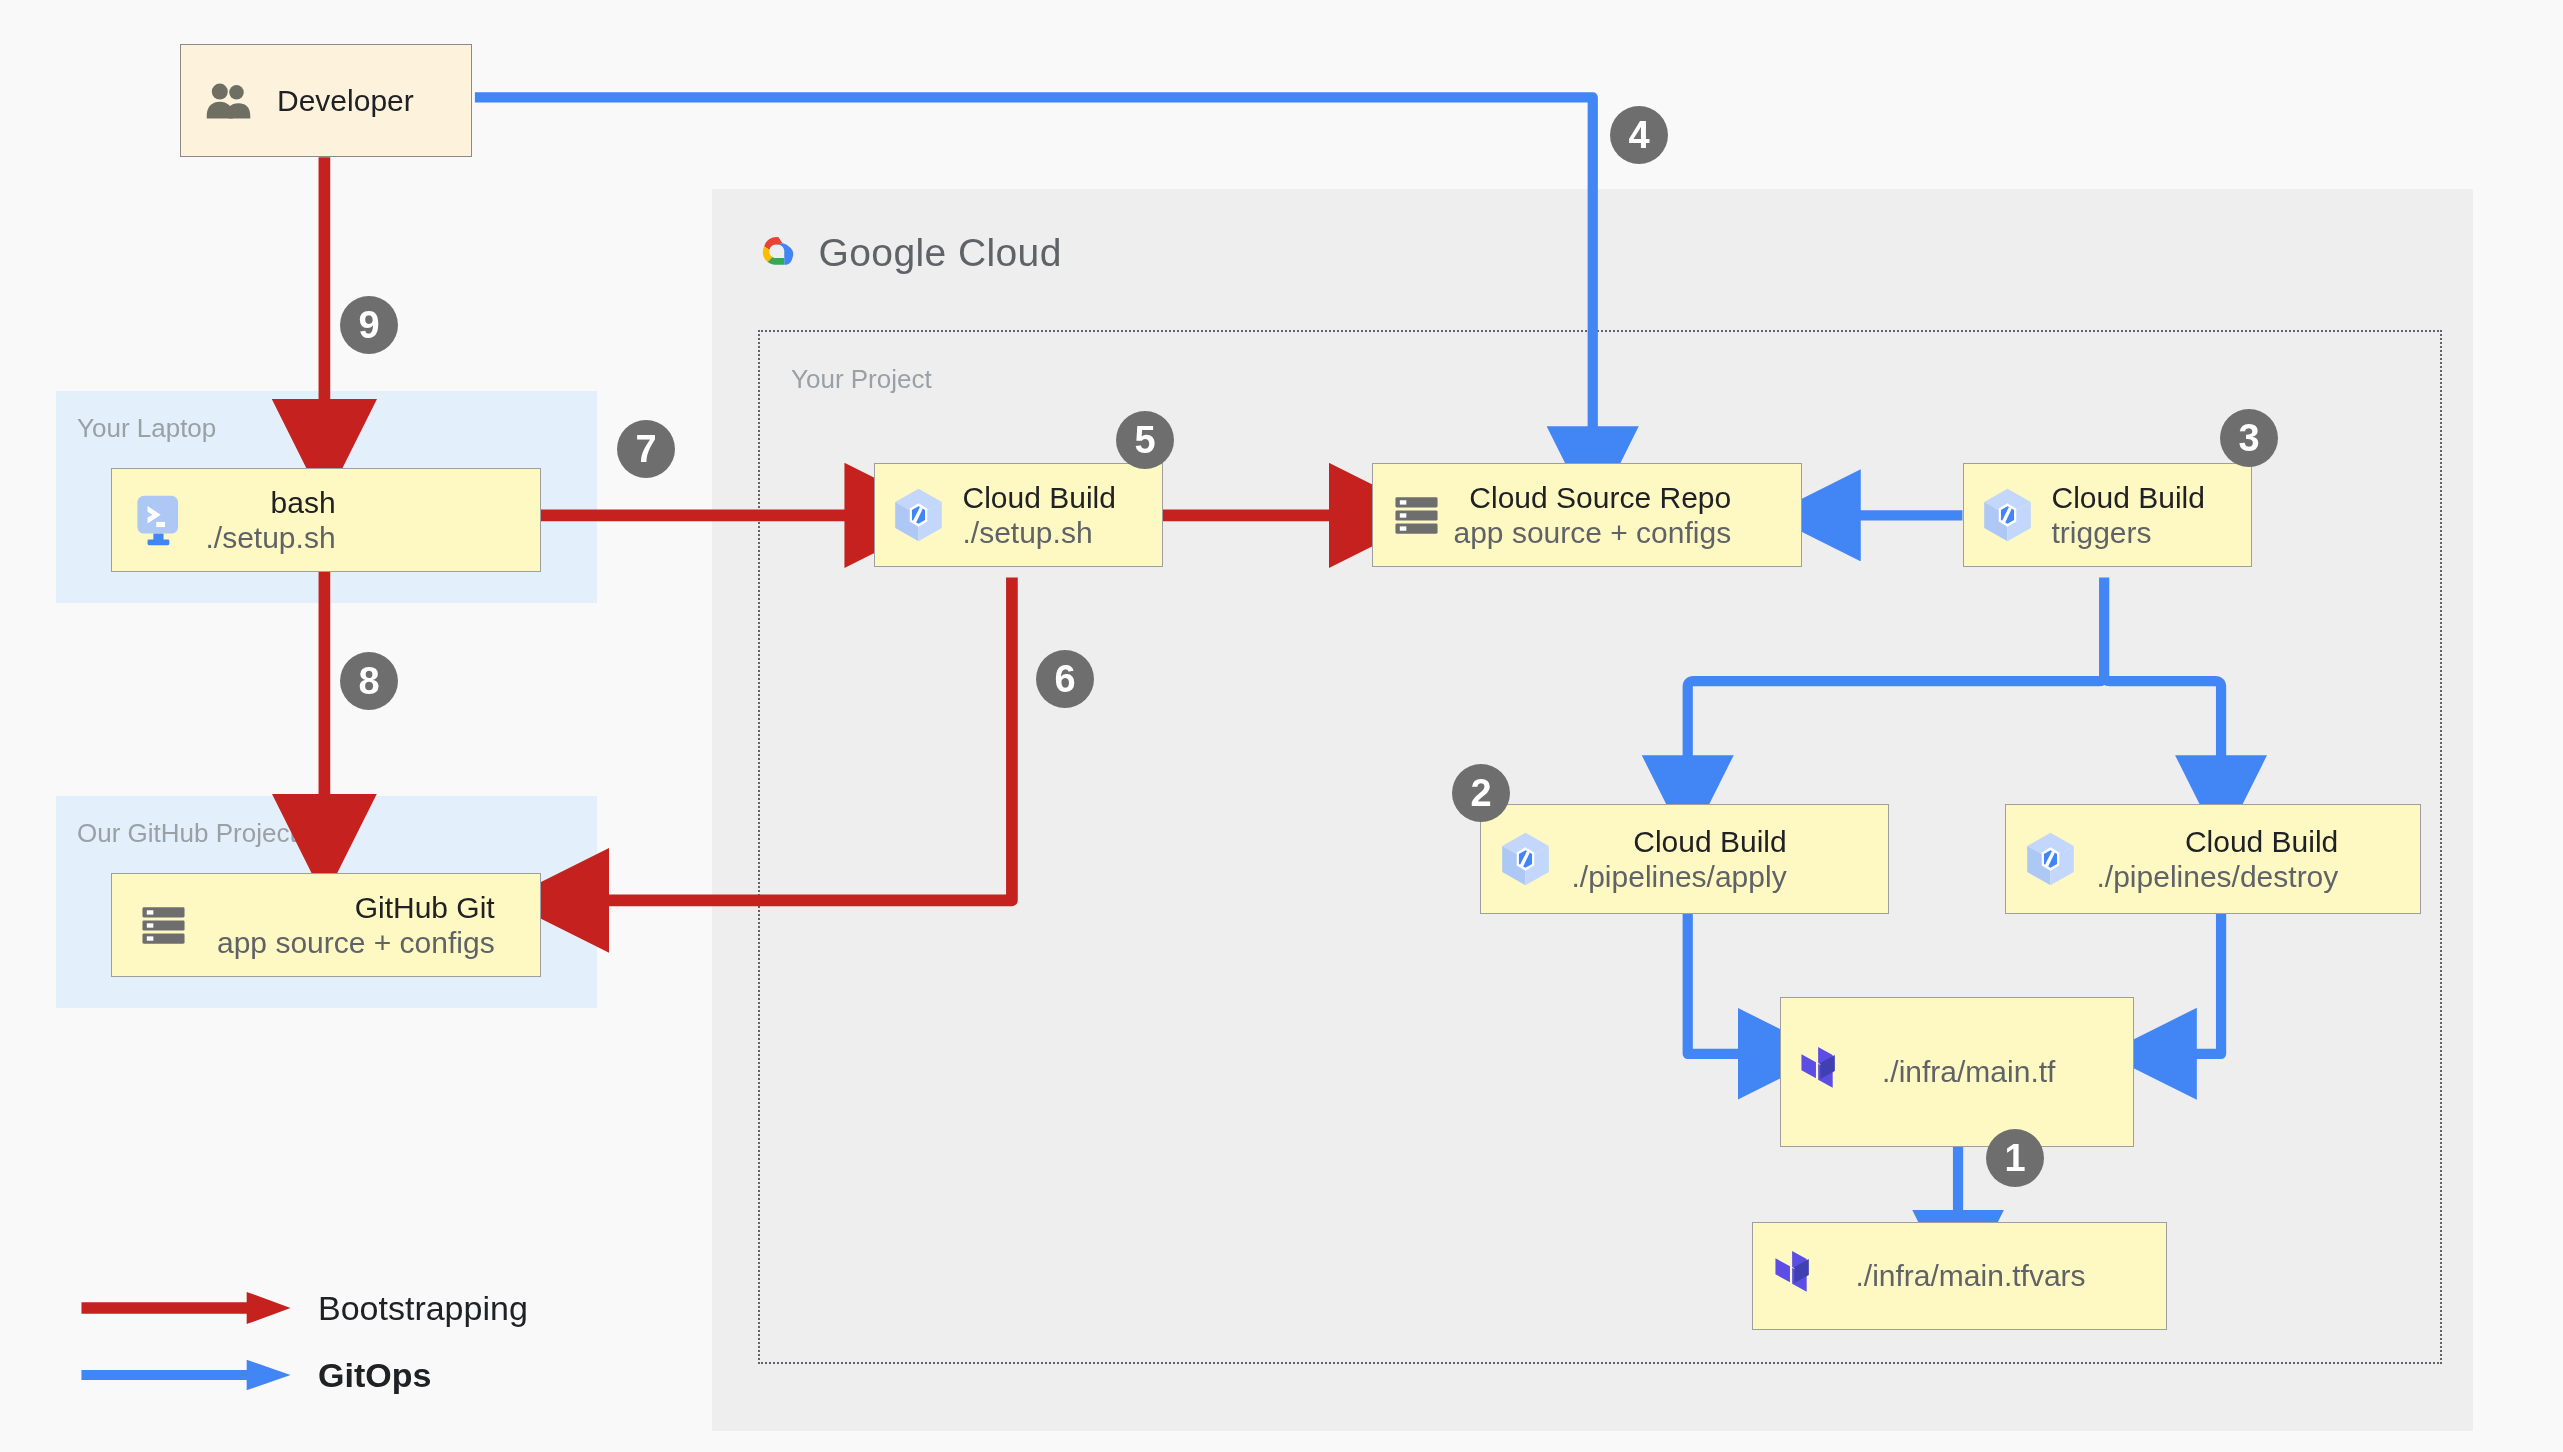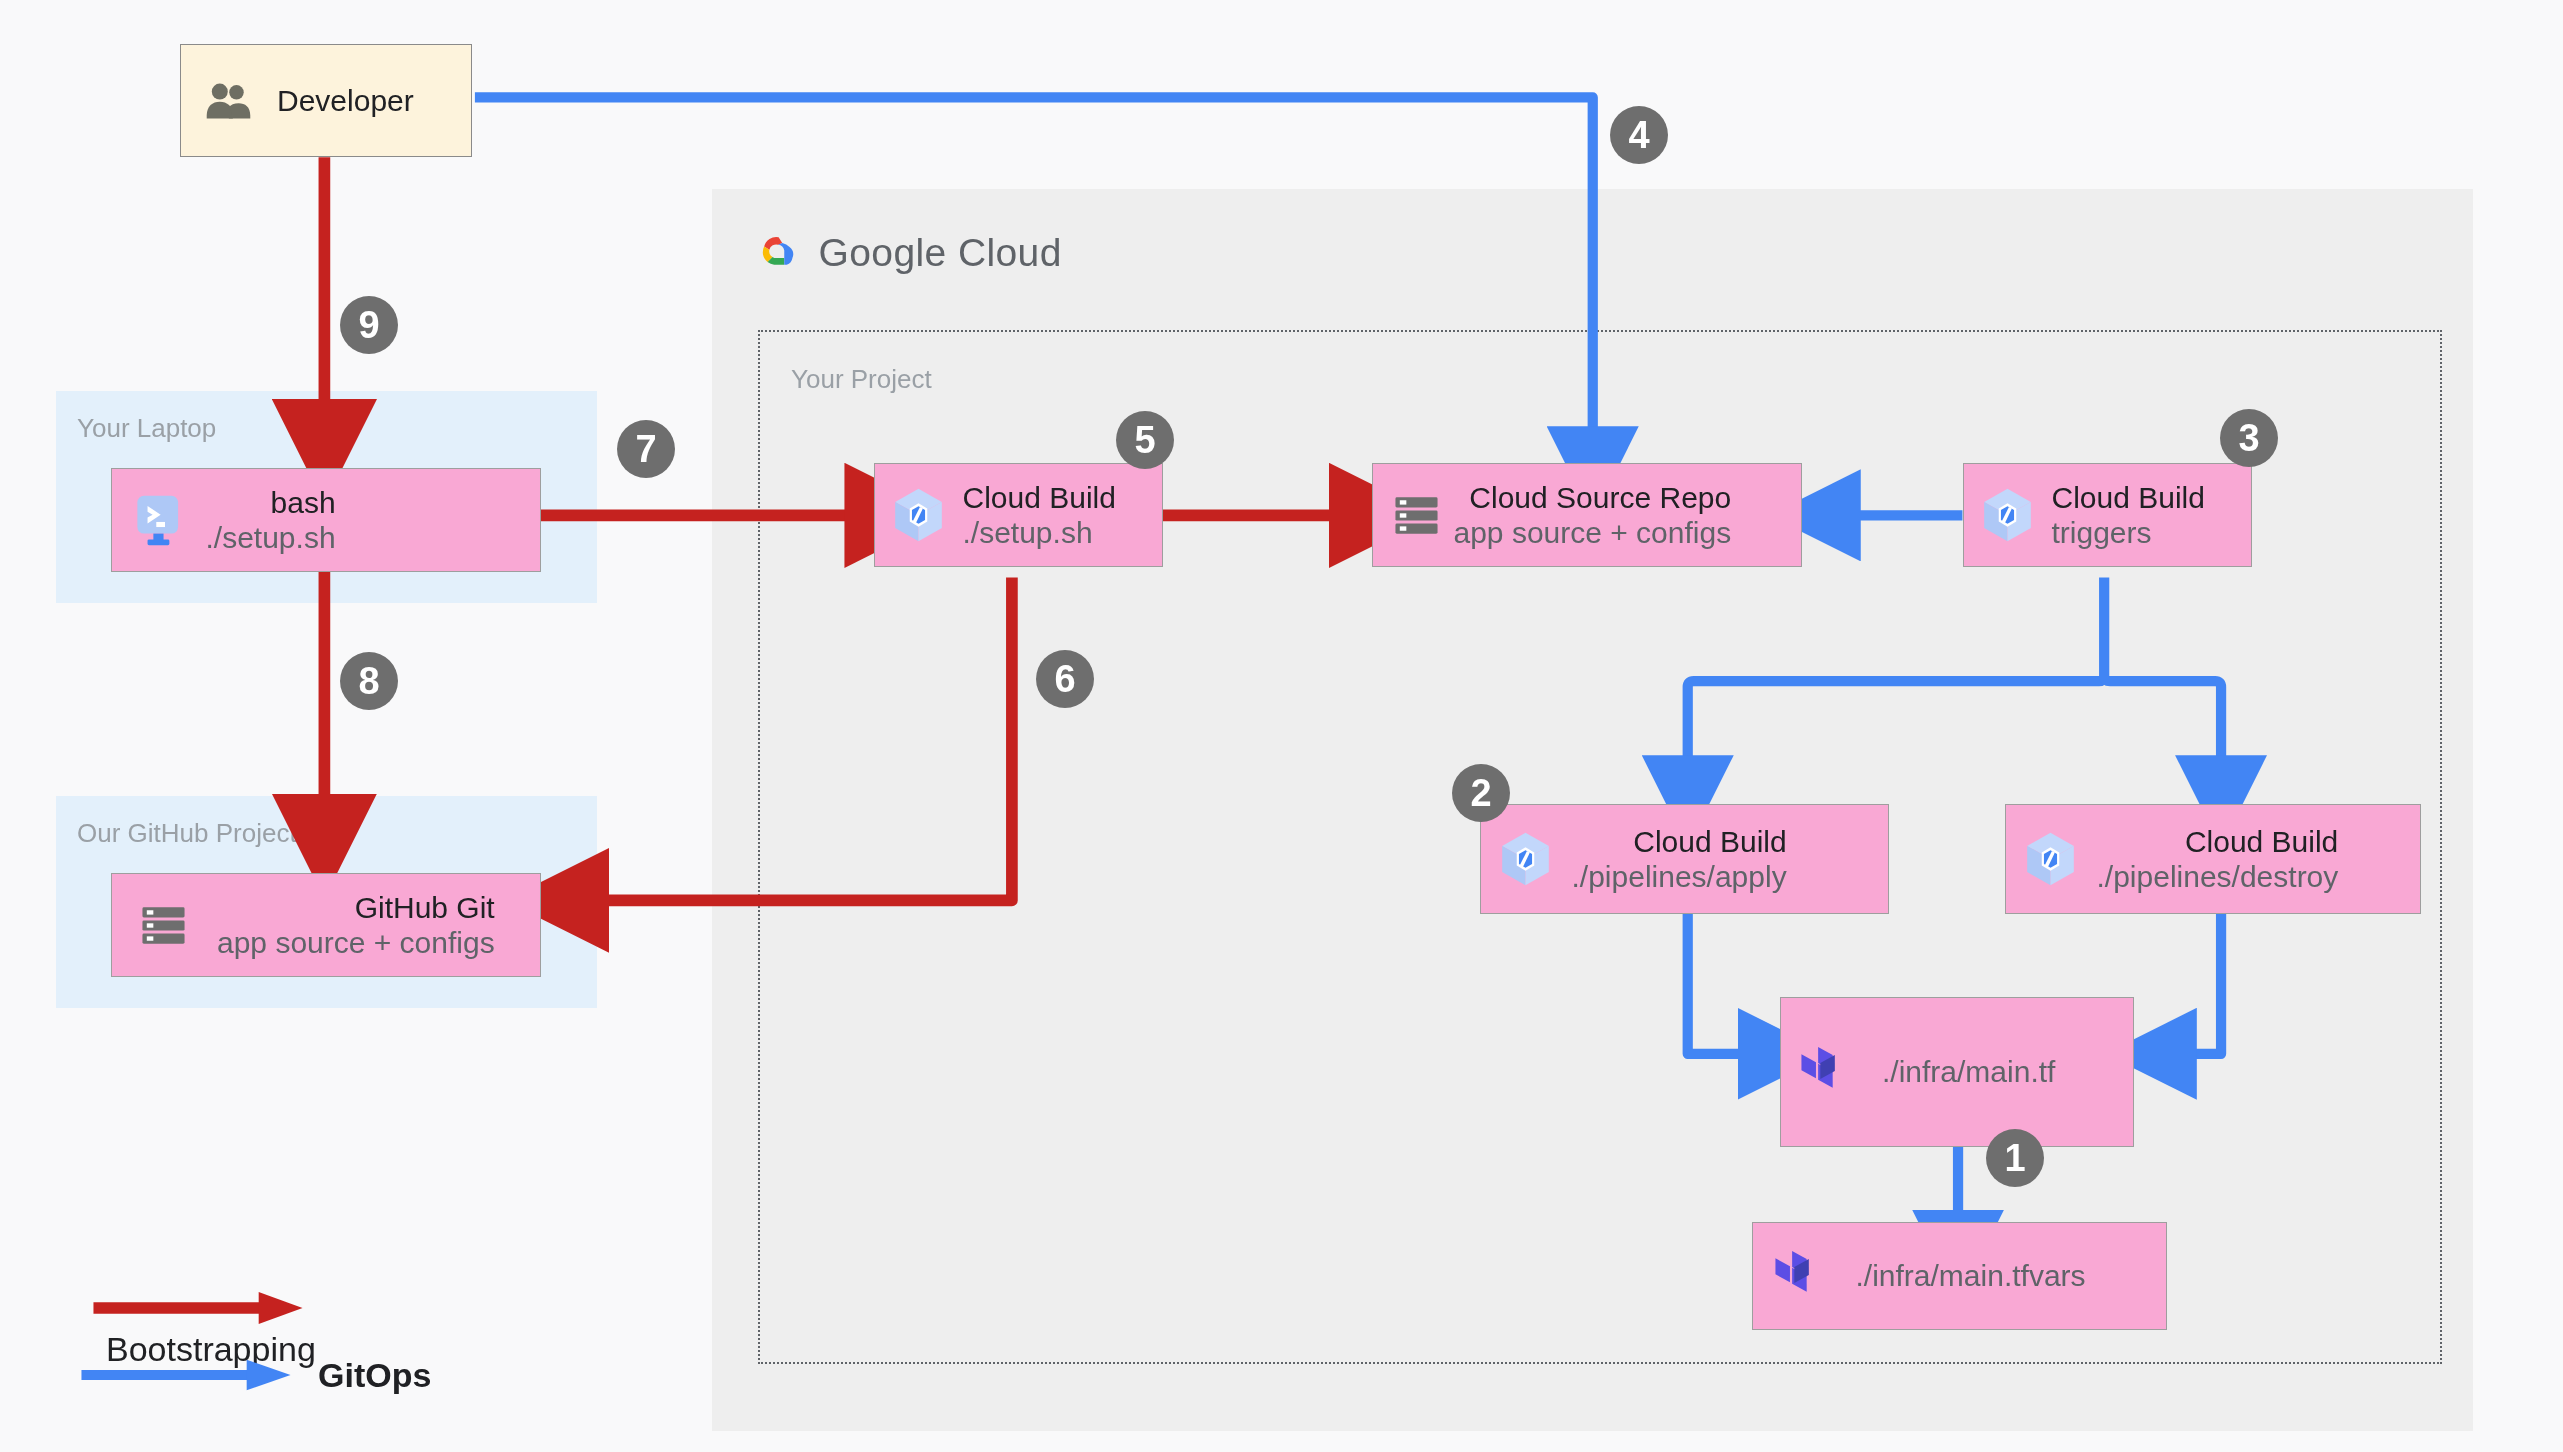--- a/index.html
+++ b/index.html
@@ -21,21 +21,21 @@
   }
   .group-blue{
     position:absolute;background:#e3f0fb;
   }
   .group-label{
     position:absolute;color:#9aa0a6;font-size:26px;white-space:nowrap;
   }
 
   
   .node{
-    position:absolute;background:#f9a8d4;border:1.5px solid #9e9e9e;
+    position:absolute;background:#fef9c3;border:1.5px solid #9e9e9e;
     display:flex;align-items:center;box-sizing:border-box;
   }
   .node.cream{background:#fdf3dc;border-color:#8a8a8a;}
   .node .ico{
     flex:0 0 auto;display:flex;align-items:center;justify-content:center;
   }
   .node .txt{display:flex;flex-direction:column;justify-content:center;line-height:1.18;}
   .node .t1{font-size:30px;color:#202124;white-space:nowrap;text-align:right;}
   .node .t2{font-size:30px;color:#5f6368;white-space:nowrap;}
   .node .single{font-size:30px;color:#5f6368;white-space:nowrap;}
@@ -284,21 +284,21 @@
   <div class="badge" style="left:617px;top:420px;">7</div>
   <div class="badge" style="left:1036px;top:650px;">6</div>
   <div class="badge" style="left:1116px;top:411px;">5</div>
   <div class="badge" style="left:1610px;top:106px;">4</div>
   <div class="badge" style="left:2220px;top:409px;">3</div>
   <div class="badge" style="left:1452px;top:764px;">2</div>
   <div class="badge" style="left:1986px;top:1129px;">1</div>
 
   <div class="legend" style="left:0;top:0;">
 
-    <div class="legend-row" style="left:80px;top:1286px;flex-direction:column;">
+    <div class="legend-row" style="left:80px;top:1286px;">
       <svg width="212" height="44" viewBox="0 0 290 60">
         <path d="M2,30 L230,30" stroke="#c5221f" stroke-width="16" fill="none"></path>
         <path d="M228,8 L288,30 L228,52 Z" fill="#c5221f"></path>
       </svg>
       <span class="legend-label">Bootstrapping</span>
     </div>
 
     <div class="legend-row" style="left:80px;top:1353px;font-weight:bold;">
       <svg width="212" height="44" viewBox="0 0 290 60">
         <path d="M2,30 L230,30" stroke="#4285f4" stroke-width="14" fill="none"></path>

